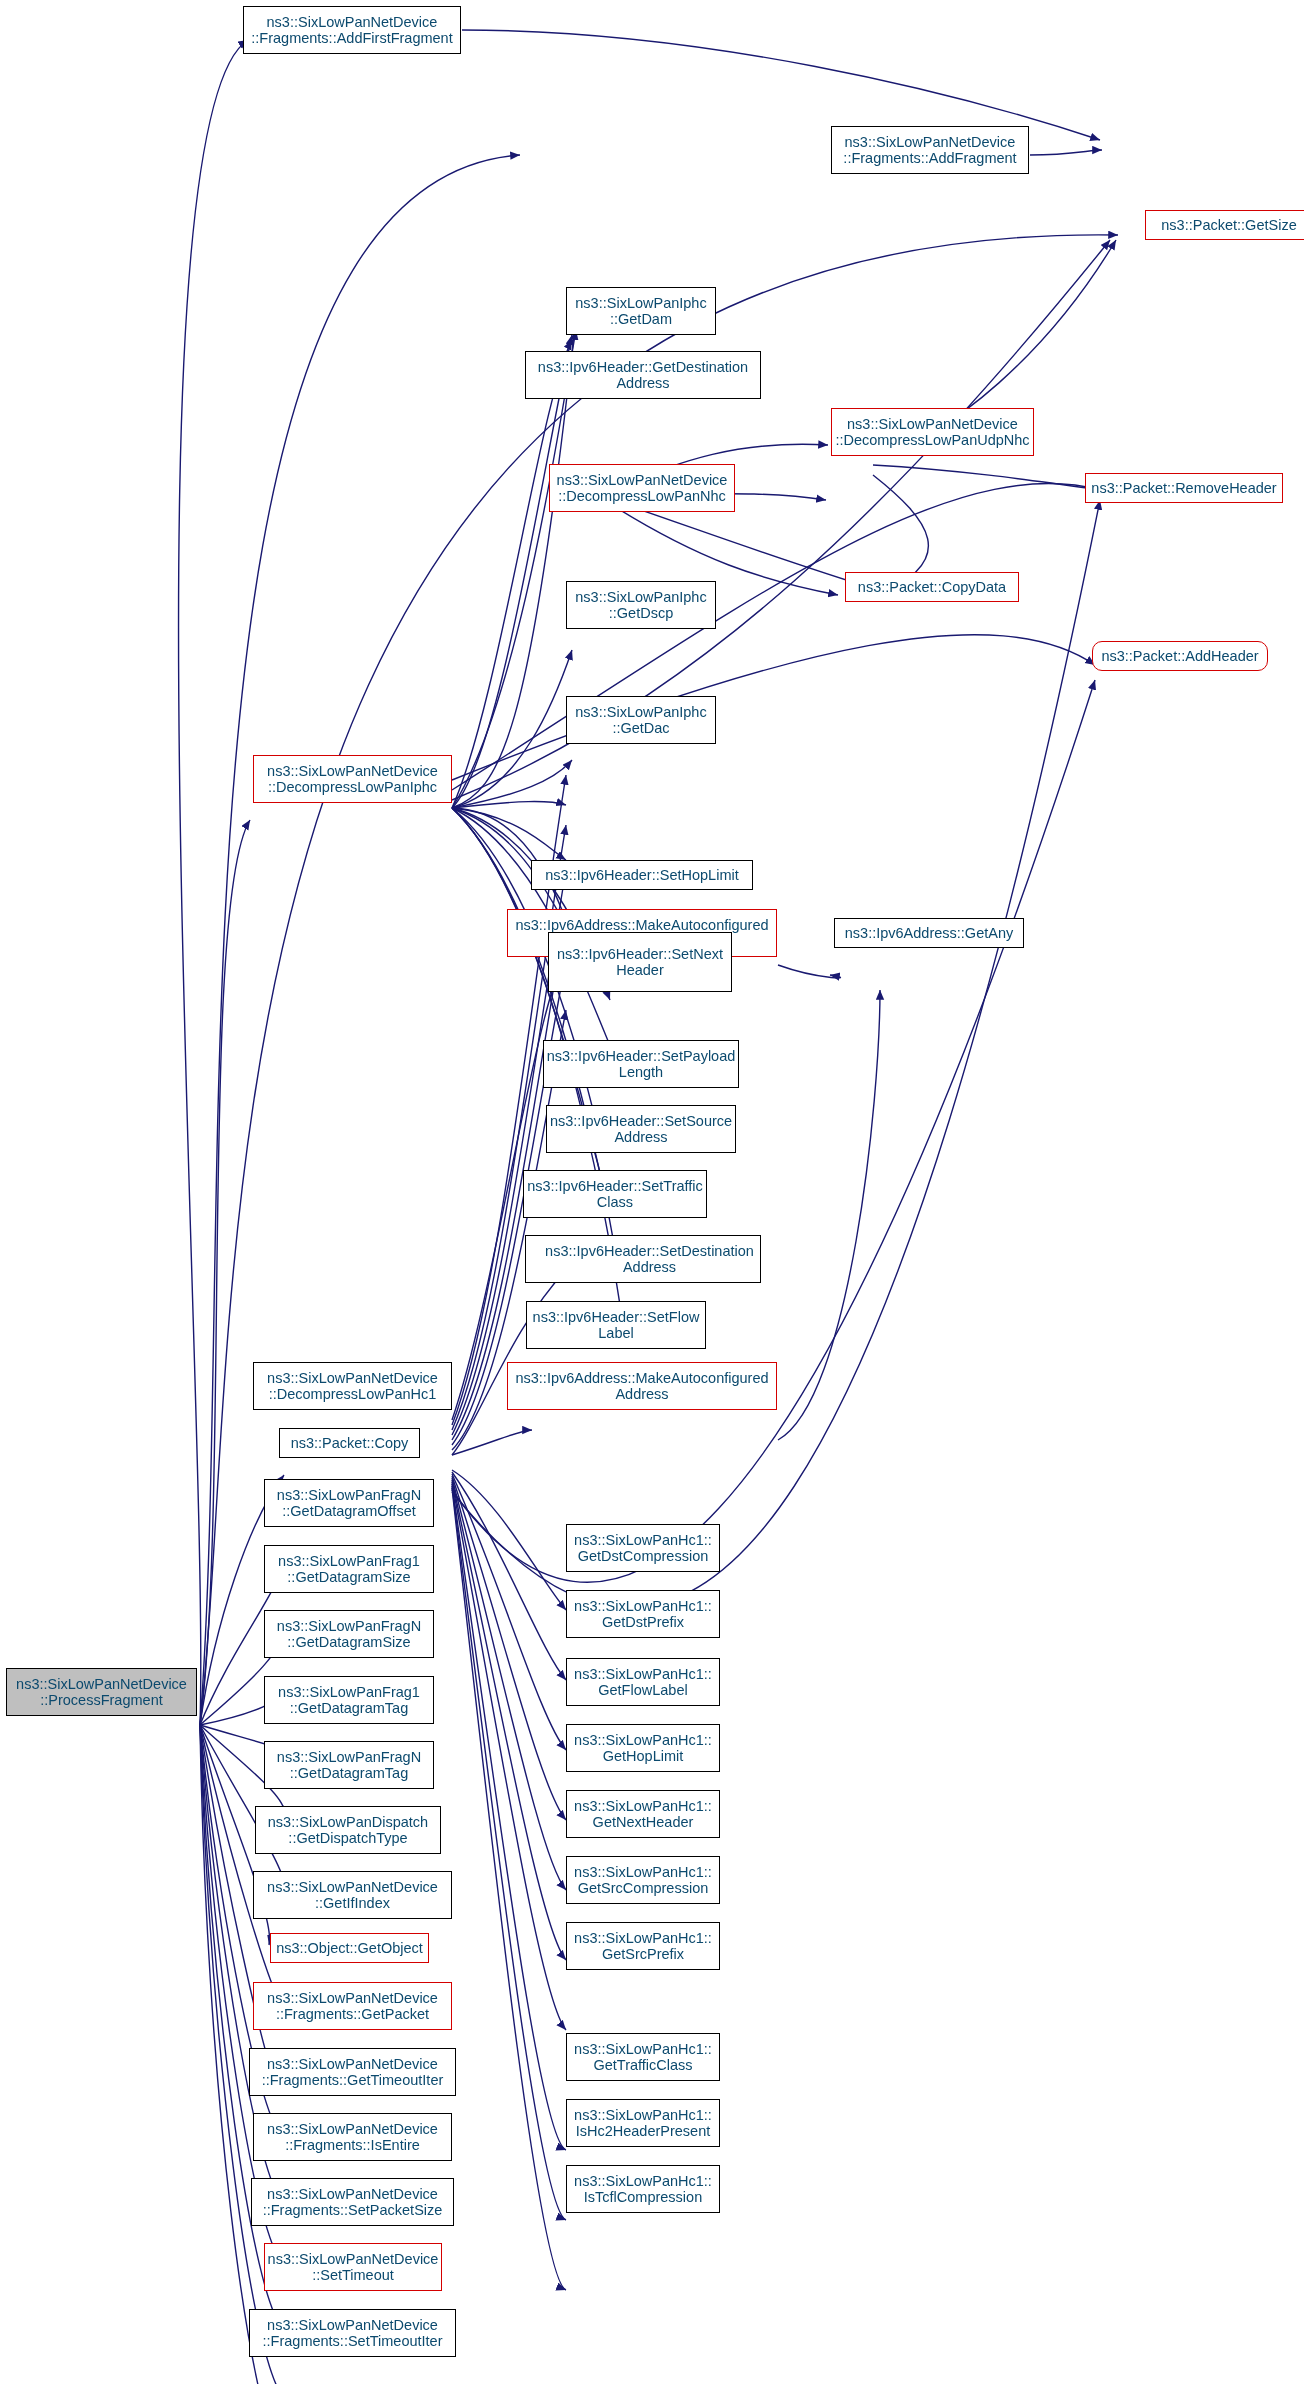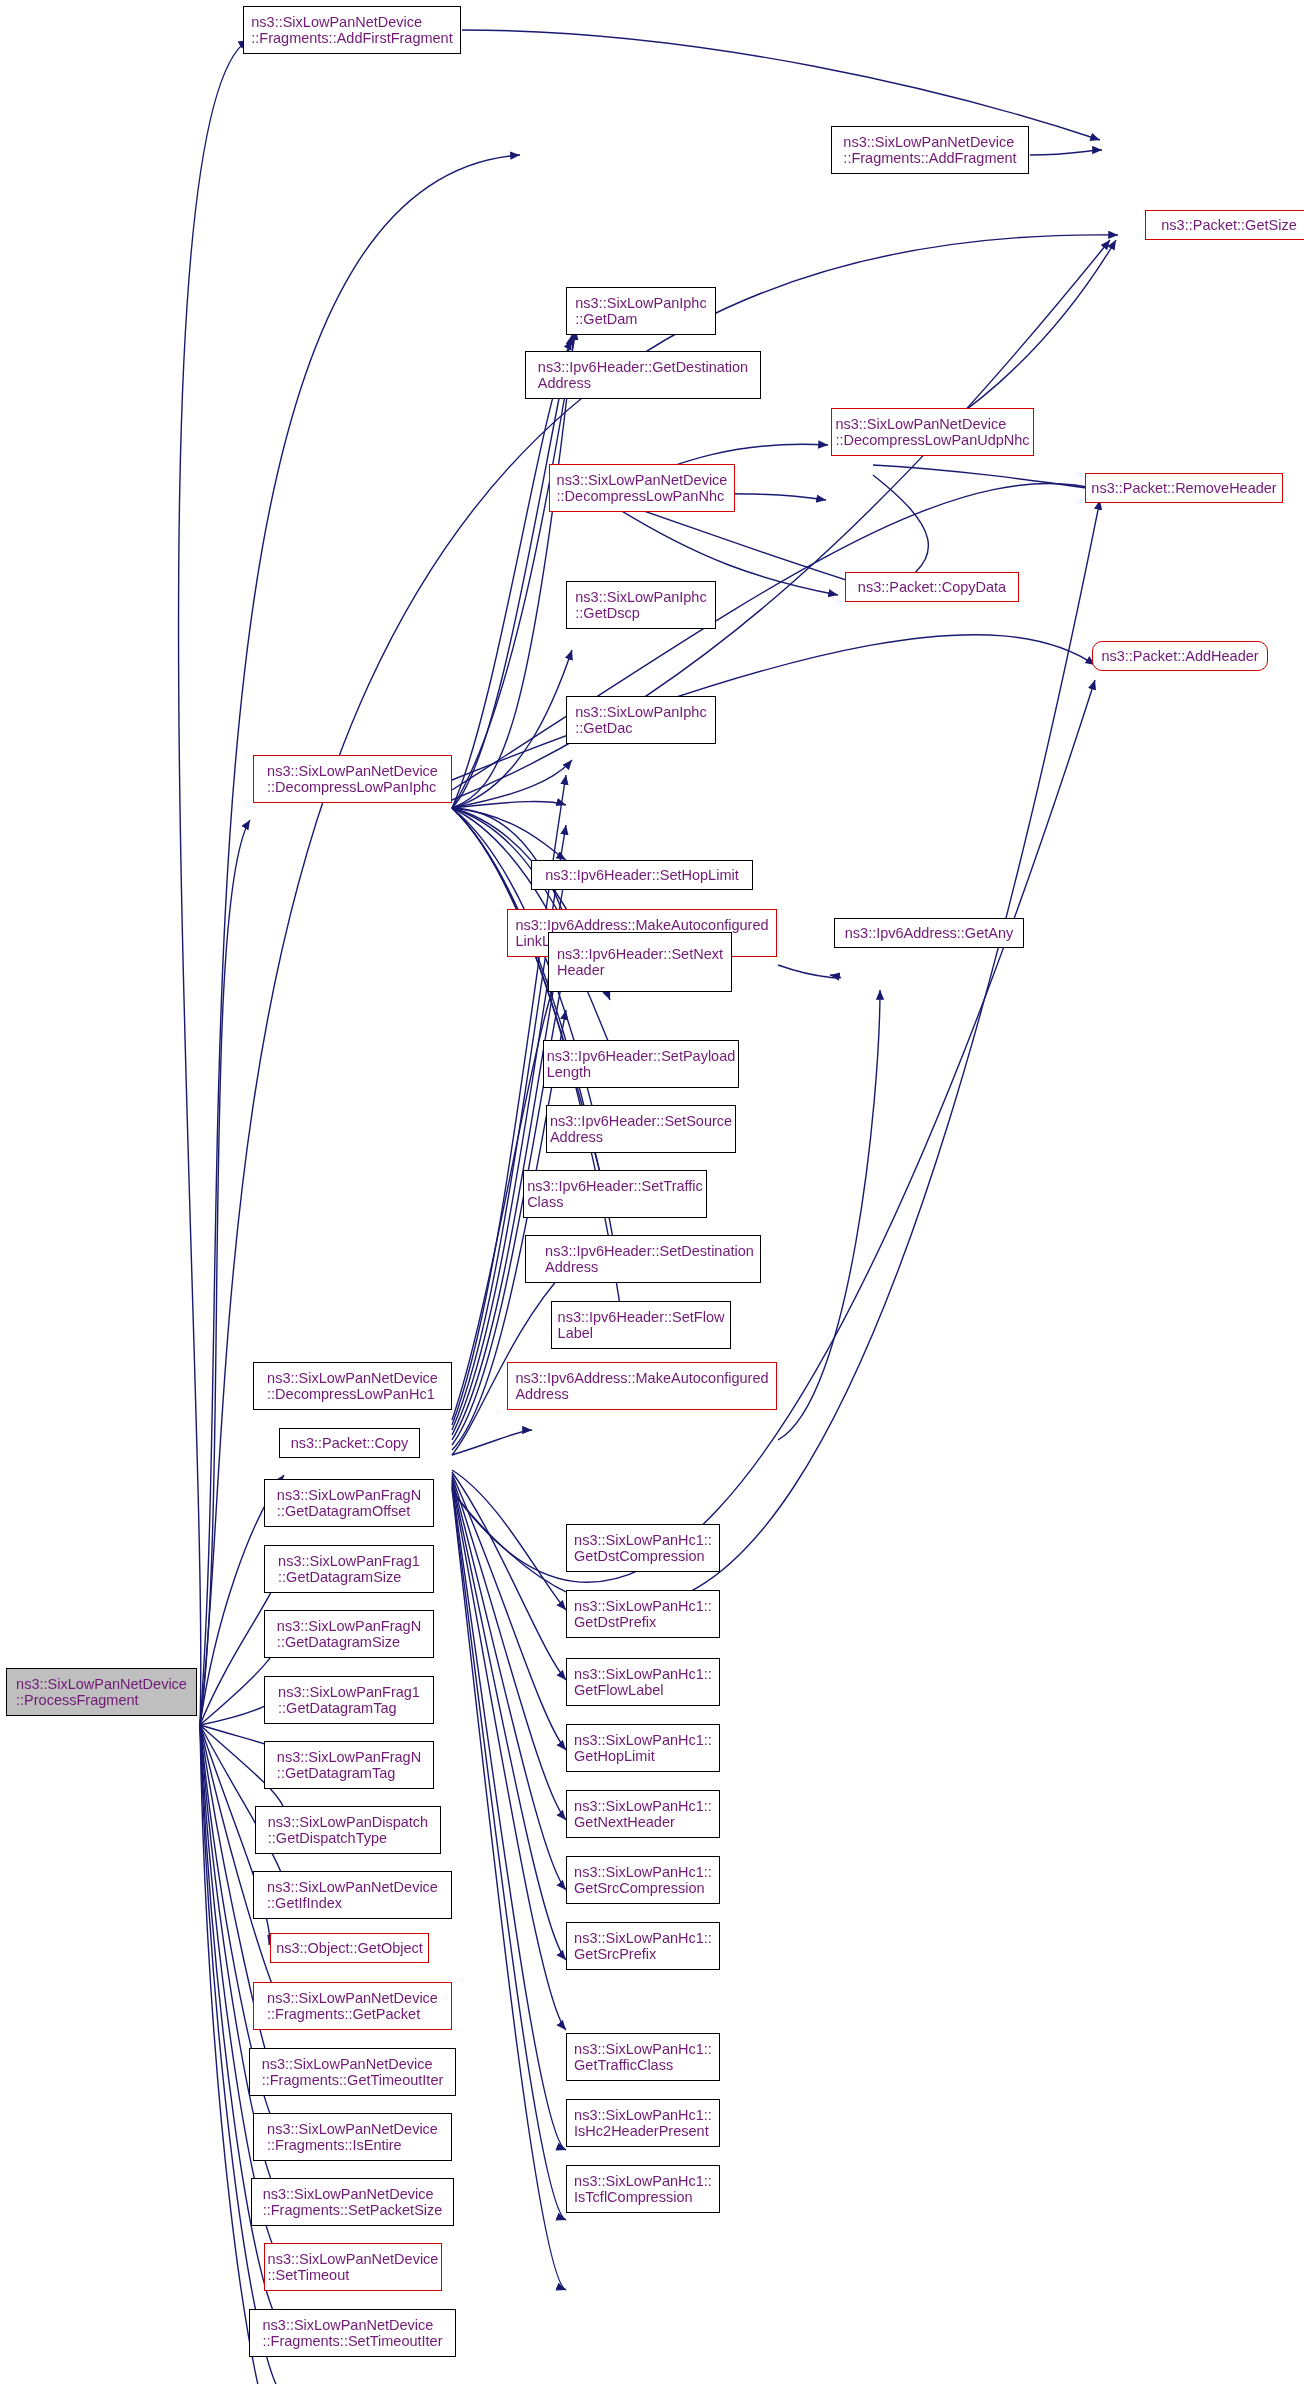--- a/index.html
+++ b/index.html
@@ -1,20 +1,20 @@
 <!DOCTYPE html>
 <html><head>
 <meta charset="utf-8">
 <style>
   html,body{margin:0;padding:0;background:#ffffff;}
   body{font-family:"Liberation Sans", sans-serif;}
   #canvas{position:relative;width:1304px;height:2384px;overflow:hidden;background:#fff;}
   .node{position:absolute;box-sizing:border-box;border:1px solid #000;background:#ffffff;
-        display:flex;align-items:center;justify-content:center;text-align:left;
-        font-size:14.5px;line-height:16px;color:#701a75;padding:1px 3px;}
+        display:flex;align-items:center;justify-content:center;text-align:center;
+        font-size:14.5px;line-height:16px;color:#0c4a6e;padding:1px 3px;}
   .node.red{border-color:#d40000;}
   .node.cur{background:#bfbfbf;border-color:#000;}
   .node span{display:block;white-space:pre;}
   svg.edges{position:absolute;left:0;top:0;width:1304px;height:2384px;pointer-events:none;}
 </style>
 </head>
 <body>
 
 <div id="canvas">
   <svg class="edges" viewBox="0 0 1304 2384">
@@ -183,21 +183,21 @@
 Address</span>
     </div>
   <div class="node plain" style="left:523px;top:1170px;width:184px;height:48px;">
       <span>ns3::Ipv6Header::SetTraffic
 Class</span>
     </div>
   <div class="node plain" style="left:525px;top:1235px;width:236px;height:48px;padding-left:16px;">
       <span>ns3::Ipv6Header::SetDestination
 Address</span>
     </div>
-  <div class="node plain" style="left:551px;top:1301px;width:180px;height:48px;">
+  <div class="node plain" style="left:526px;top:1301px;width:180px;height:48px;">
       <span>ns3::Ipv6Header::SetFlow
 Label</span>
     </div>
   <div class="node plain" style="left:253px;top:1362px;width:199px;height:48px;">
       <span>ns3::SixLowPanNetDevice
 ::DecompressLowPanHc1</span>
     </div>
   <div class="node red" style="left:507px;top:1362px;width:270px;height:48px;">
       <span>ns3::Ipv6Address::MakeAutoconfigured
 Address</span>

